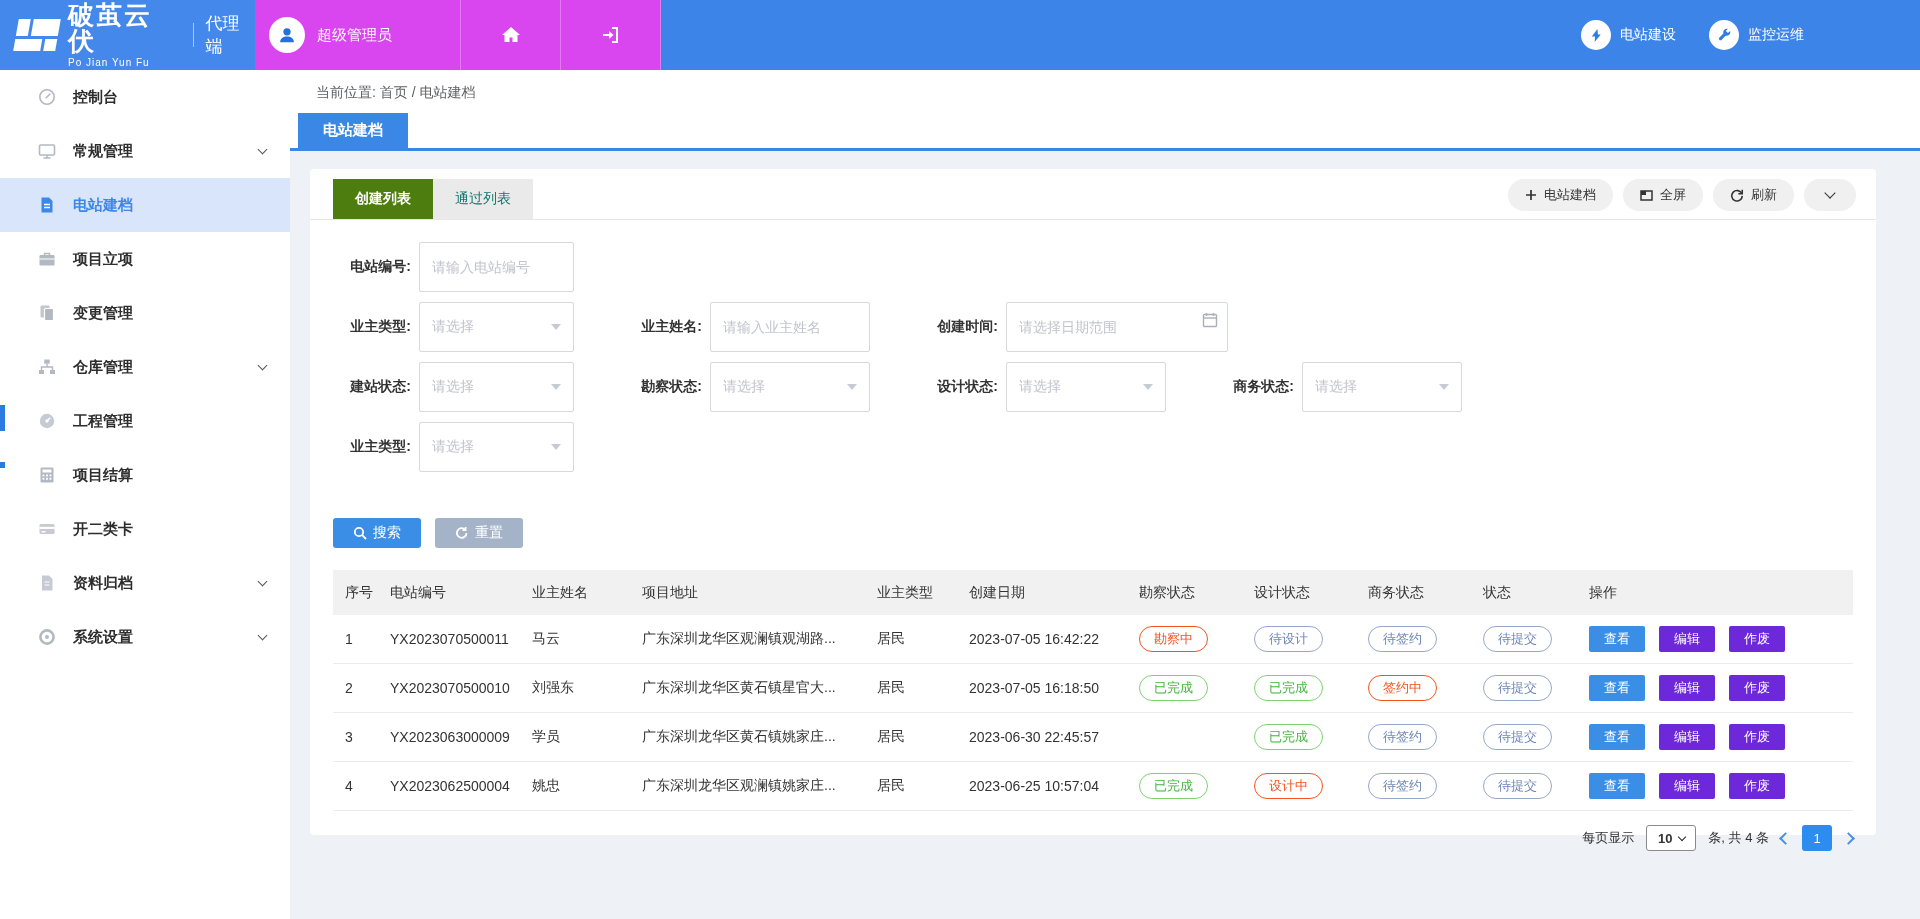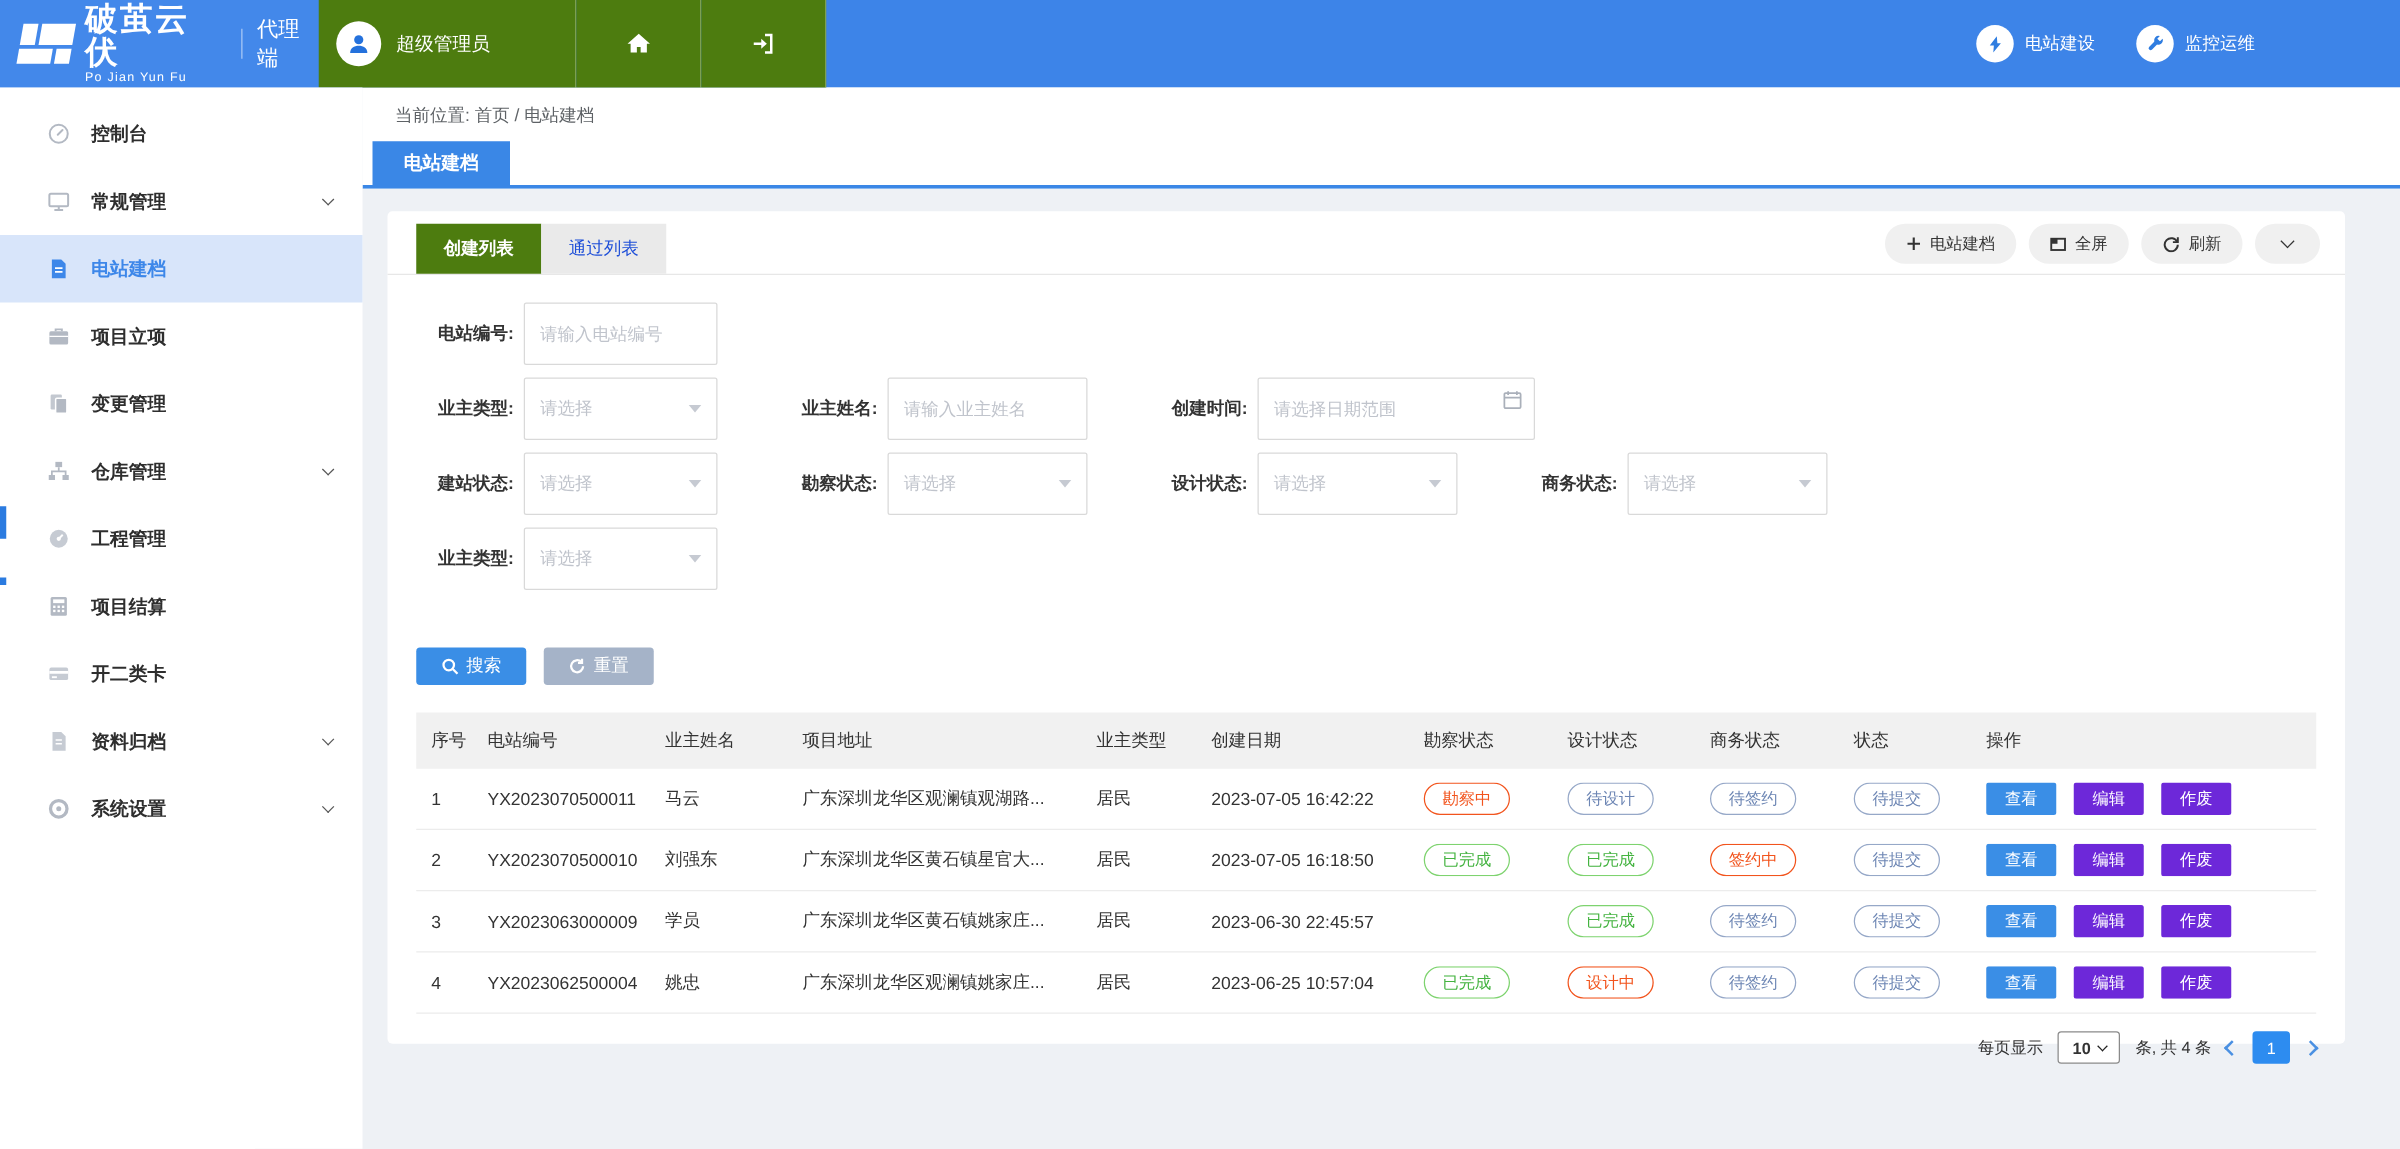--- a/index.html
+++ b/index.html
@@ -11,31 +11,31 @@
   .logo-sec{width:255px;background:#4388ea;display:flex;align-items:center;padding-left:16px;gap:10px}
   .logo-mark{transform:skewX(-10deg);display:flex;flex-direction:column;gap:3px}
   .logo-mark .r{display:flex;gap:3px}
   .logo-mark i{display:block;background:#fff}
   .logo-mark .s1{width:12px;height:17px}.logo-mark .b1{width:27px;height:17px}
   .logo-mark .b2{width:27px;height:12px}.logo-mark .s2{width:12px;height:12px}
   .logo-text .cn{font-size:26px;font-weight:bold;letter-spacing:2px;line-height:26px}
   .logo-text .en{font-size:10px;letter-spacing:1px;margin-top:3px}
   .logo-div{width:1px;height:24px;background:rgba(255,255,255,.55);margin:0 2px 0 6px}
   .portal{font-size:17px}
-  .seg{background:#4d7c0f;display:flex;align-items:center;justify-content:center;border-right:1px solid rgba(255,255,255,.28)}
+  .seg{background:#d946ef;display:flex;align-items:center;justify-content:center;border-right:1px solid rgba(255,255,255,.28)}
   .seg-user{width:206px;justify-content:flex-start;padding-left:14px;gap:12px;font-size:15px}
   .seg-sm{width:100px;cursor:pointer}
   .icircle{border-radius:50%;background:#fff;display:flex;align-items:center;justify-content:center}
   .avatar{width:36px;height:36px}
   .top-right{margin-left:auto;display:flex;align-items:center;gap:33px;padding-right:116px}
   .top-link{display:flex;align-items:center;gap:9px;font-size:14px;cursor:pointer}
   .top-link .icircle{width:30px;height:30px}
 
   
-  .sidebar{position:absolute;left:0;top:70px;width:290px;height:849px;background:#fff;padding-top:10px}
+  .sidebar{position:absolute;left:0;top:70px;width:290px;height:849px;background:#fff;}
   .side-item{height:54px;display:flex;align-items:center;padding:0 24px 0 38px;gap:17px;
     font-size:15px;font-weight:bold;color:#2e2e2e;cursor:pointer}
   .side-item.active{background:#d8e5fa;color:#3d87e9}
   .side-item svg{flex:0 0 18px}
   .schev{width:7px;height:7px;border-right:1.7px solid #555;border-bottom:1.7px solid #555;
     transform:rotate(45deg);margin-left:auto;margin-top:-4px}
   .side-scroll-a{position:absolute;left:0;top:335px;width:5px;height:26px;background:#2b7be0}
   .side-scroll-b{position:absolute;left:0;top:392px;width:5px;height:6px;background:#2b7be0}
 
   
@@ -43,21 +43,21 @@
   .white-top{background:#fff;border-bottom:3px solid #3a87e6;height:81px;padding-top:14px}
   .breadcrumb{padding-left:26px;font-size:14px;color:#5e6266}
   .pagetab{margin:11px 0 0 8px;width:110px;height:35px;background:#3a87e6;color:#fff;
     font-size:15px;font-weight:bold;display:flex;align-items:center;justify-content:center}
   .gray{padding:18px 44px 0 20px;height:768px;background:#eef1f5}
   .card{background:#fff;border-radius:4px;width:1566px;height:666px}
 
   .card-head{display:flex;align-items:flex-end;padding:10px 20px 0 23px;border-bottom:1px solid #e7e7e7}
   .ltab{height:40px;padding:0 22px;font-size:14px;display:flex;align-items:center;cursor:pointer}
   .ltab.active{background:#4d7c0f;color:#fff;font-weight:bold}
-  .ltab.inactive{background:#eaeaea;color:#1d4ed8}
+  .ltab.inactive{background:#eaeaea;color:#0f766e}
   .toolbar{margin-left:auto;display:flex;gap:10px;align-items:center;padding-bottom:8px}
   .pill{height:32px;background:#f0f0f0;border-radius:16px;display:flex;align-items:center;gap:7px;
     padding:0 17px;font-size:13px;color:#333;border:none;cursor:pointer}
   .pill-chev{width:8px;height:8px;border-right:1.8px solid #333;border-bottom:1.8px solid #333;
     transform:rotate(45deg);margin-top:-4px}
 
   
   .filters{padding:22px 0 0 23px}
   .frow{display:flex;align-items:center;margin-bottom:10px}
   .fgroup{display:flex;align-items:center;margin-right:50px}

